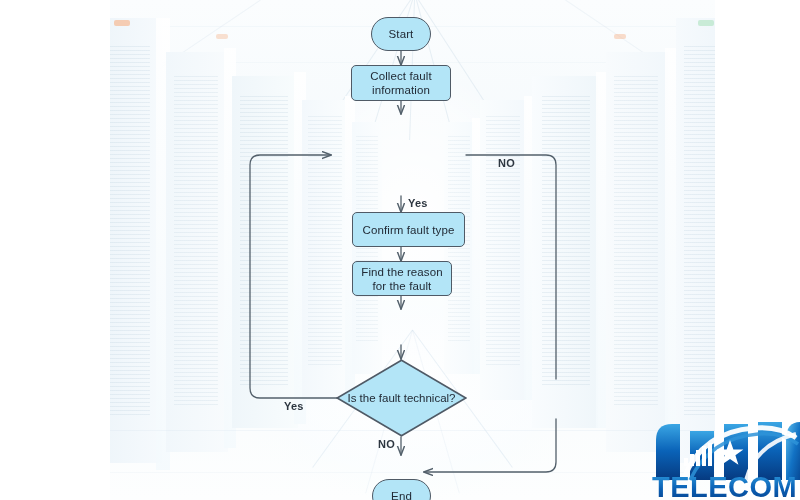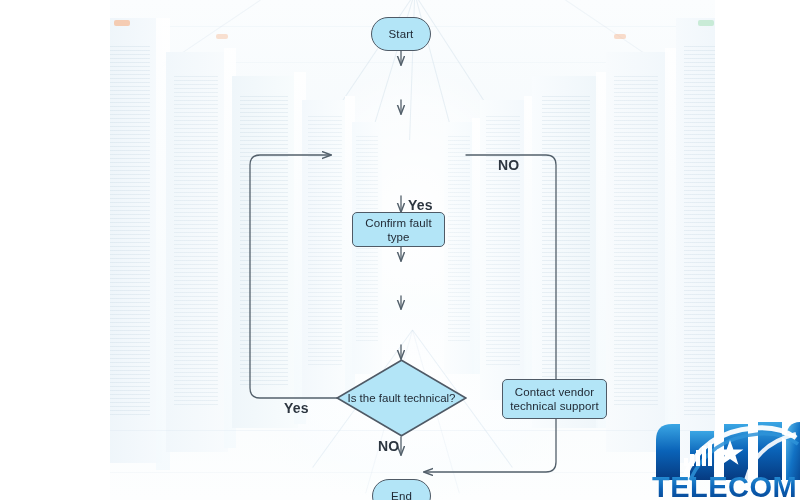--- a/index.html
+++ b/index.html
@@ -46,21 +46,21 @@
   .node span{display:block;padding:0 4px;}
 
   .diamond{position:absolute;}
   .diamond .dshape{position:absolute;inset:0;}
   .diamond .dlabel{
     position:absolute;inset:0;display:flex;align-items:center;justify-content:center;
     text-align:center;color:#222b36;font-size:11.5px;line-height:14px;
   }
 
   .edgelabel{
-    position:absolute;color:#2d3640;font-size:14px;font-weight:600;letter-spacing:.2px;
+    position:absolute;color:#2d3640;font-size:11px;font-weight:600;letter-spacing:.2px;
     white-space:nowrap;
   }
 
   
   #logo{position:absolute;left:650px;top:418px;width:152px;height:84px;}
   #logo .word{
     position:absolute;left:2px;bottom:-2px;width:152px;
     font-size:29px;font-weight:700;letter-spacing:.5px;
     font-family:"Liberation Sans", sans-serif;
     background:linear-gradient(180deg,#2f9ee0 0%,#0a5fb4 55%,#073e86 100%);
@@ -168,40 +168,43 @@
       <path d="M337,398 L260,398 Q250,398 250,388 L250,165 Q250,155 260,155 L331,155" marker-end="url(#arw)"></path>
     </g>
   </svg>
 
   <div id="chart">
 
     <div class="node term" style="left:371px;top:17px;width:60px;height:34px;">
       <span>Start</span>
     </div>
 
-
-
-    <div class="node rect" style="left:352px;top:212px;width:93px;height:35px;">
+    <div class="node rect" style="left:351px;top:65px;width:100px;height:36px;">
+      <span class="ml">Collect fault<br>information</span>
+    </div>
+
+
+    <div class="node rect" style="left:352px;top:212px;width:113px;height:35px;">
       <span>Confirm fault type</span>
     </div>
 
+    <div class="node rect" style="left:352px;top:261px;width:100px;height:35px;">
+      <span class="ml">Find the reason<br>for the fault</span>
+    </div>
 
 
     <div class="diamond" style="left:336px;top:359px;width:131px;height:78px;">
       <svg class="dshape" viewBox="0 0 131 78" preserveAspectRatio="none">
         <polygon points="65.5,1.2 129.8,39 65.5,76.8 1.2,39" fill="#b3e5f7" stroke="#4f5a66" stroke-width="1.6"></polygon>
       </svg>
       <div class="dlabel">
           <span>Is the fault technical?</span>
         </div>
     </div>
 
-    <div class="node rect" style="left:502px;top:379px;width:105px;height:40px;">
-      <span class="ml">Contact vendor<br>technical support</span>
-    </div>
 
     <div class="node term" style="left:372px;top:479px;width:59px;height:34px;">
       <span>End</span>
     </div>
 
     <div class="edgelabel" style="left:408px;top:197px;">Yes</div>
     <div class="edgelabel" style="left:498px;top:157px;">NO</div>
     <div class="edgelabel" style="left:284px;top:400px;">Yes</div>
     <div class="edgelabel" style="left:378px;top:438px;">NO</div>
   </div>

